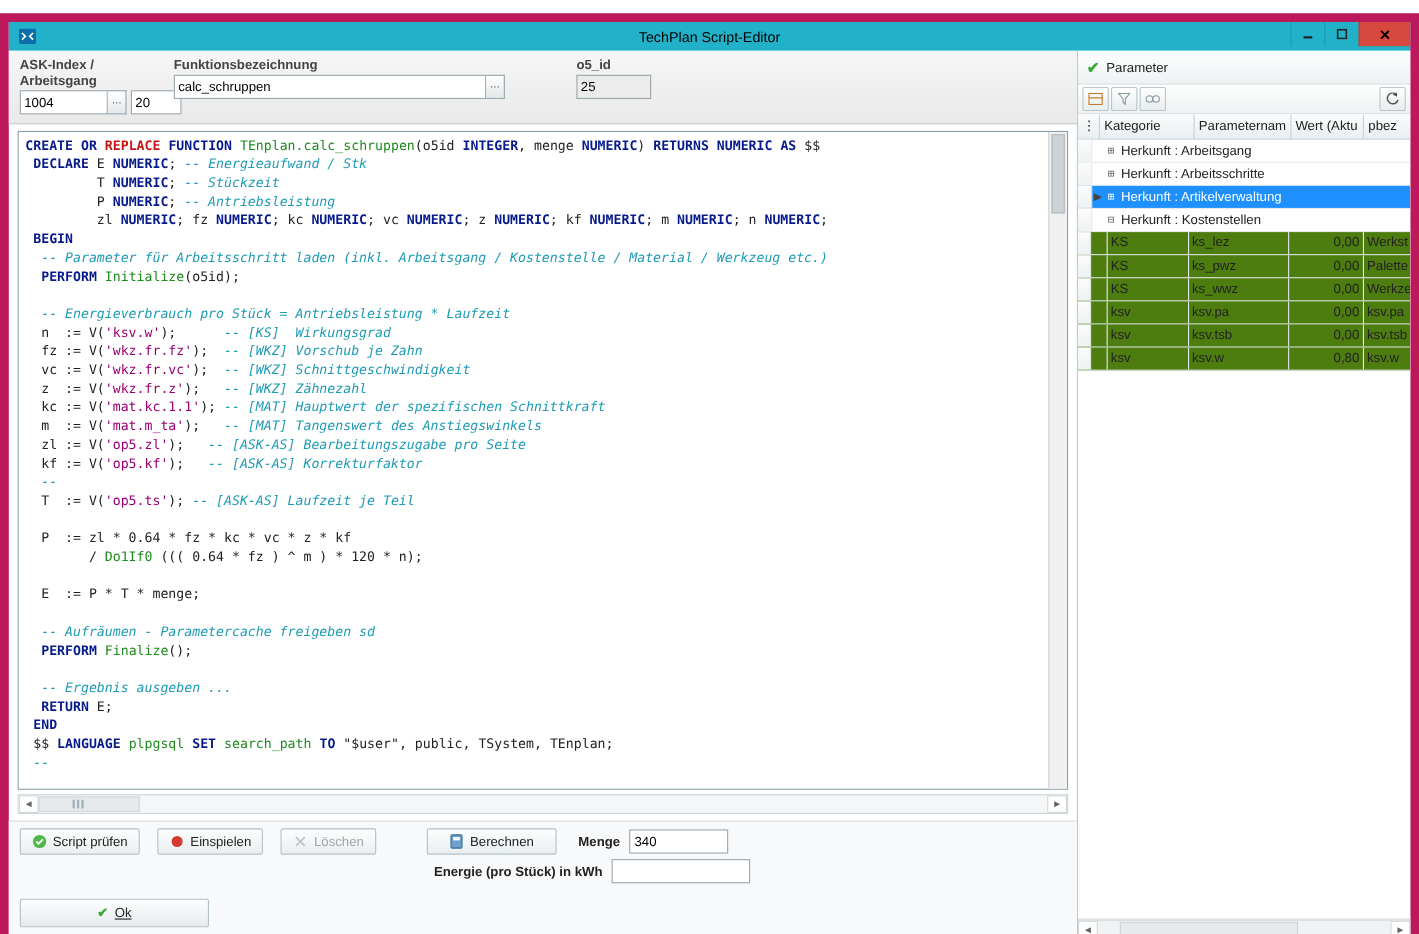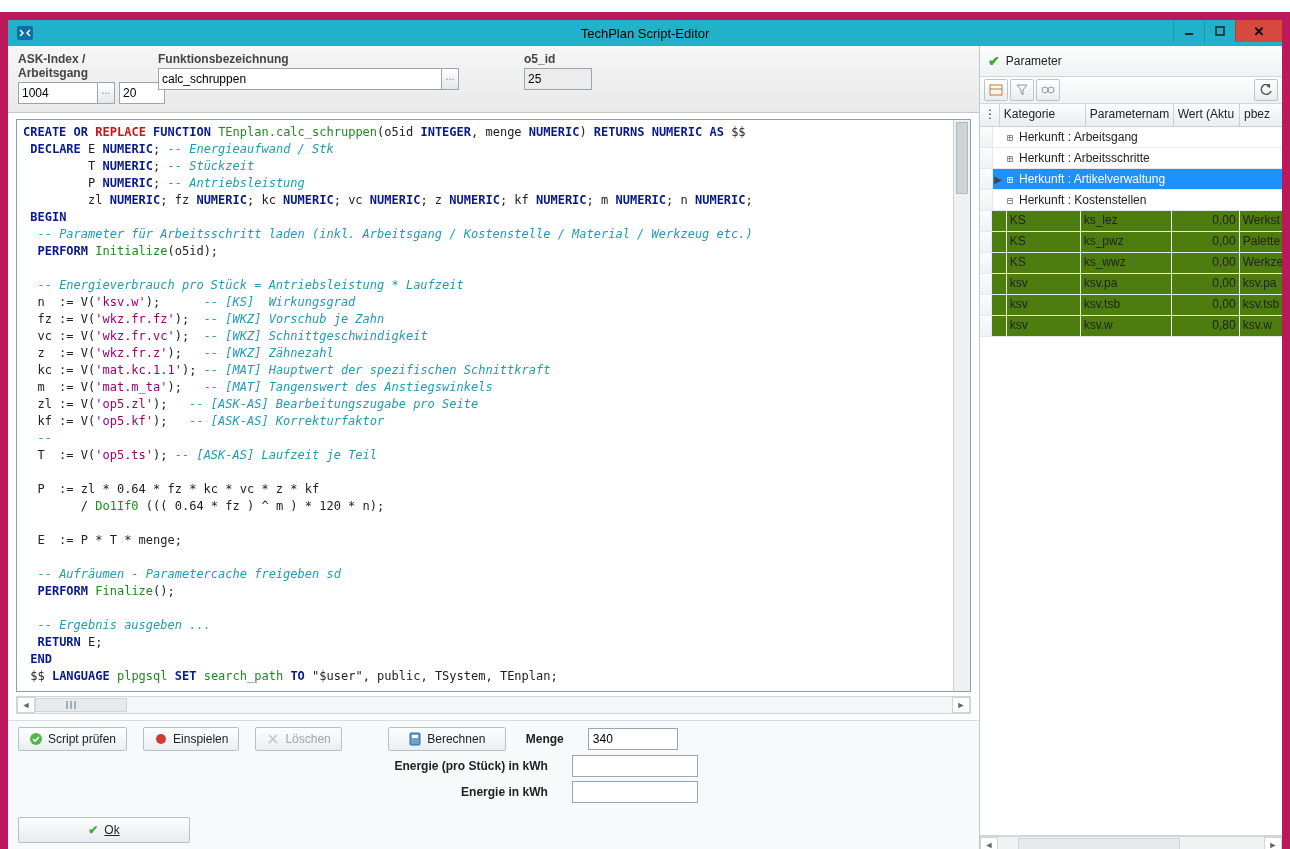--- a/index.html
+++ b/index.html
@@ -28,21 +28,21 @@
   .hscrollbar{height:16px;margin:0 8px 6px 8px;border:1px solid #cfd6d9;background:#f4f6f7;display:flex;align-items:center;}
   .hscrollbar .arrow{width:16px;height:14px;border:1px solid #cfd6d9;background:#fff;display:flex;align-items:center;justify-content:center;font-size:9px;color:#666;}
   .hscrollbar .track{flex:1;height:14px;position:relative;}
   .hscrollbar .thumb{position:absolute;left:0;width:90px;top:0;bottom:0;background:#e6eaec;border:1px solid #cfd6d9;}
   .hscrollbar .grip{position:absolute;left:30px;top:2px;bottom:2px;width:16px;display:flex;gap:2px;}
   .hscrollbar .grip span{width:2px;background:#9fb0b8;}
   .btnbar{padding:6px 10px;display:flex;align-items:flex-start;gap:8px;border-top:1px solid #d6dde0;background:#f8f9fa;flex-wrap:wrap;}
   .btn{height:22px;border:1px solid #b3c0c6;background:linear-gradient(#fdfefe,#e9eef0);padding:0 10px;display:inline-flex;align-items:center;gap:5px;border-radius:2px;font-size:12px;}
   .btn .ic{width:14px;height:14px;display:inline-block;}
   .btn.disabled{color:#9da6aa;}
-  .fieldrow{display:flex;align-items:center;gap:24px;justify-content:space-between;}
+  .fieldrow{display:flex;align-items:center;gap:8px;justify-content:space-between;}
   .fieldrow label{width:160px;text-align:right;font-weight:bold;font-size:12px;}
   .fieldrow input{border:1px solid #9aa6ad;height:20px;width:80px;padding:0 4px;font-size:12px;}
   .okbar{padding:8px 10px 10px 10px;background:#f8f9fa;}
   .okbtn{width:170px;height:24px;border:1px solid #b3c0c6;background:linear-gradient(#fdfefe,#e6ebee);display:flex;align-items:center;justify-content:center;gap:6px;border-radius:2px;}
   .okbtn .chk{color:#3aa935;font-weight:bold;}
 
   .rightpane{width:302px;display:flex;flex-direction:column;background:#f8f9fa;}
   .paneltitle{height:30px;display:flex;align-items:center;padding:0 8px;border-bottom:1px solid #d0d7da;background:linear-gradient(#fdfefe,#eef2f3);gap:6px;}
   .paneltitle .chk{color:#3aa935;font-weight:bold;font-size:14px;}
   .paneltoolbar{height:26px;border-bottom:1px solid #d0d7da;background:linear-gradient(#fdfefe,#eef2f3);display:flex;align-items:center;padding:0 4px;gap:2px;}
@@ -203,24 +203,20 @@
             </div>
             <div class="fieldrow">
               <label style="width:48px">Menge</label>
               <input value="340" style="">
             </div>
           </div>
           <div class="fieldrow">
             <label>Energie (pro Stück) in kWh</label>
             <input style="width: 116px;" value="">
           </div>
-          <div class="fieldrow">
-            <label>Energie in kWh</label>
-            <input style="width: 116px;" value="">
-          </div>
         </div>
       </div>
 
       <div class="okbar">
         <div class="okbtn">
           <span class="chk">✔</span>
           <u>Ok</u>
         </div>
       </div>
 

